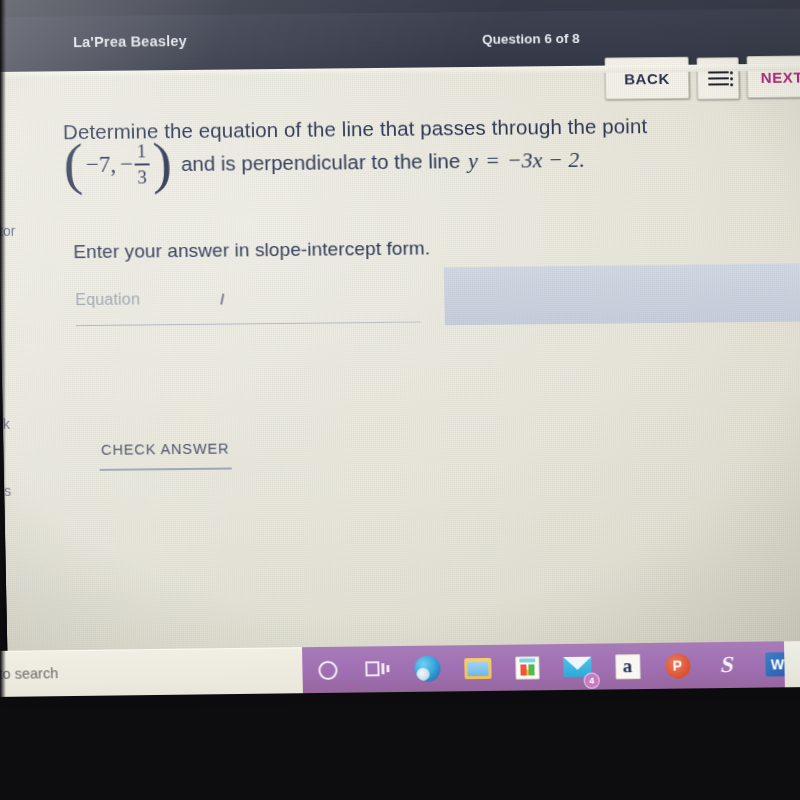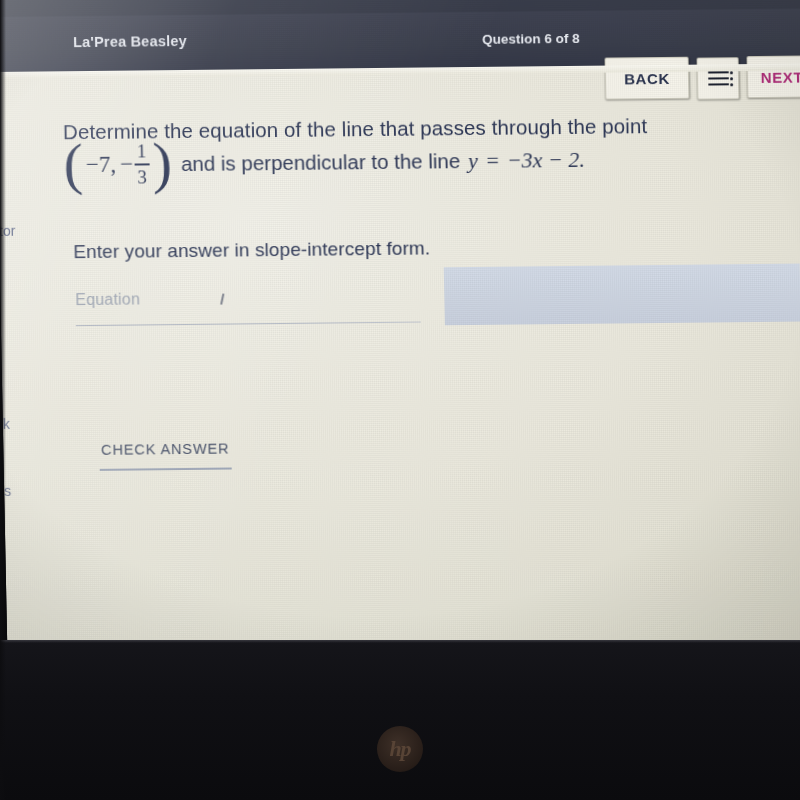--- a/index.html
+++ b/index.html
@@ -622,21 +622,15 @@
 
         <div class="tb-ic">
           <div class="ic-word">W</div>
         </div>
 
       </div>
       <div class="tb-tray"></div>
     </div>
   </div>
 
-  <div class="bezel-bottom">
-    <div class="bezel-edge"></div>
-    <div class="hp-logo">
-      <span>hp</span>
-    </div>
-  </div>
 
   <div class="left-dark"></div>
 </div>
 
 </body></html>

